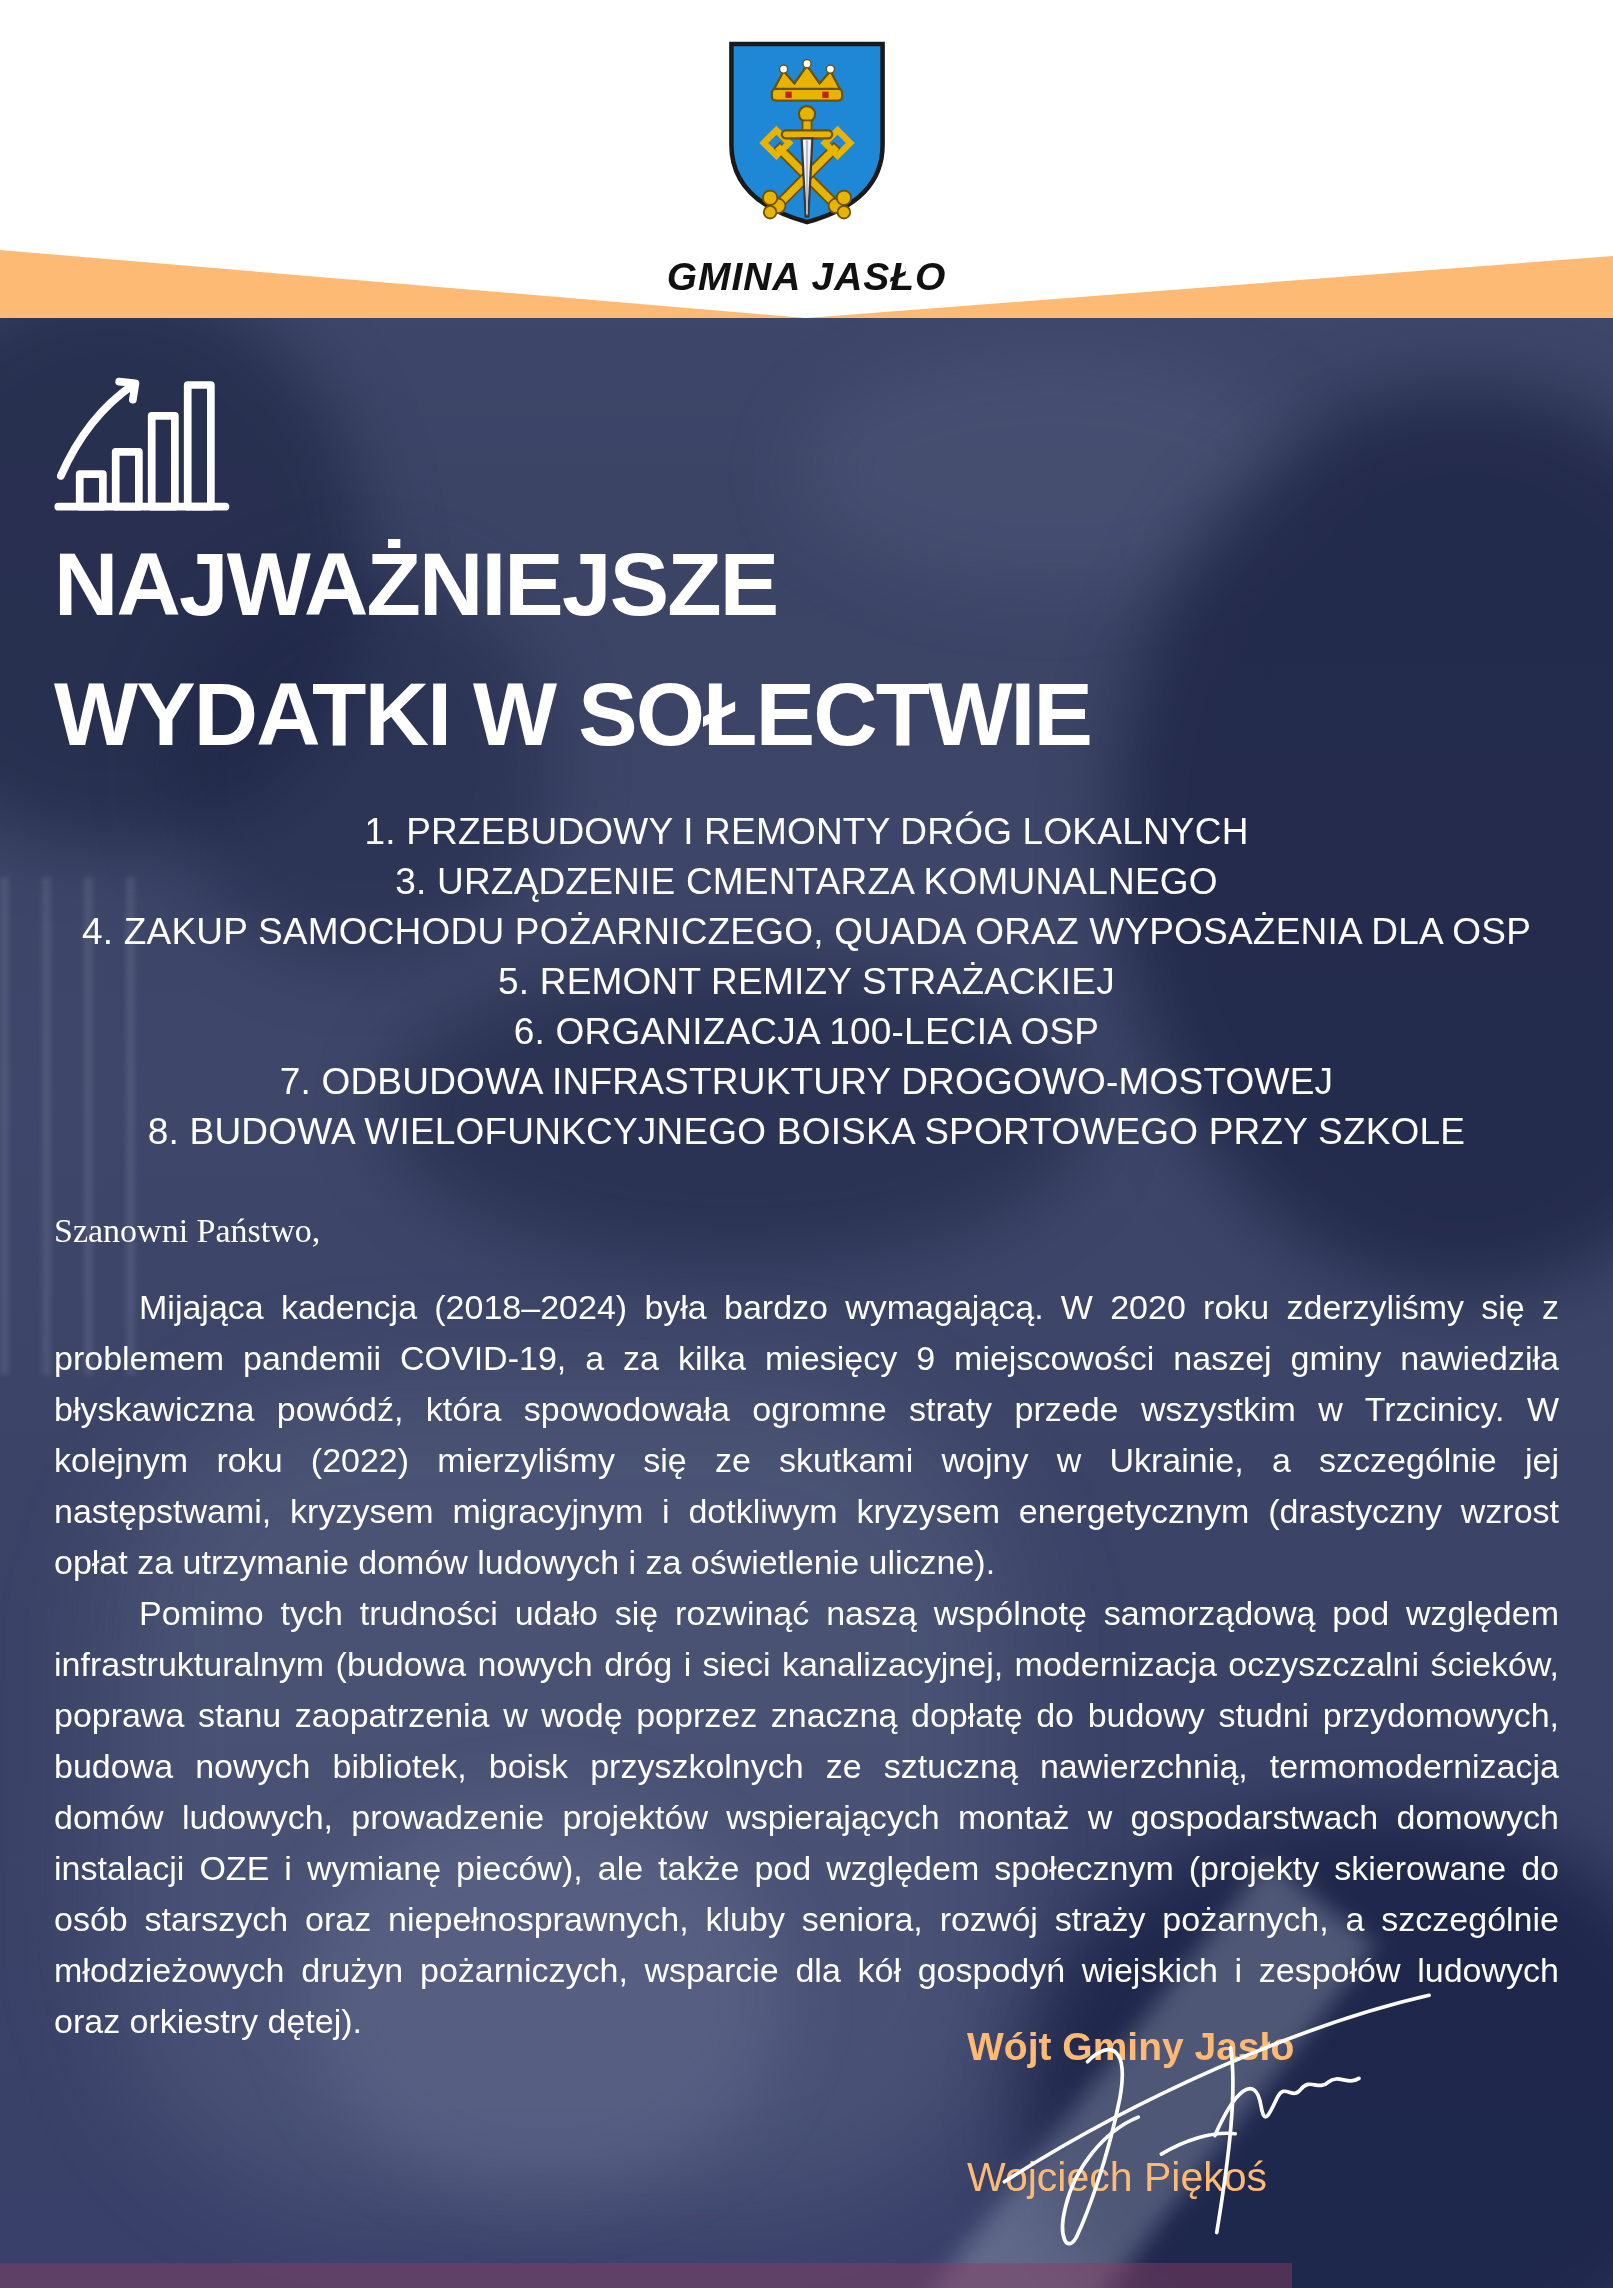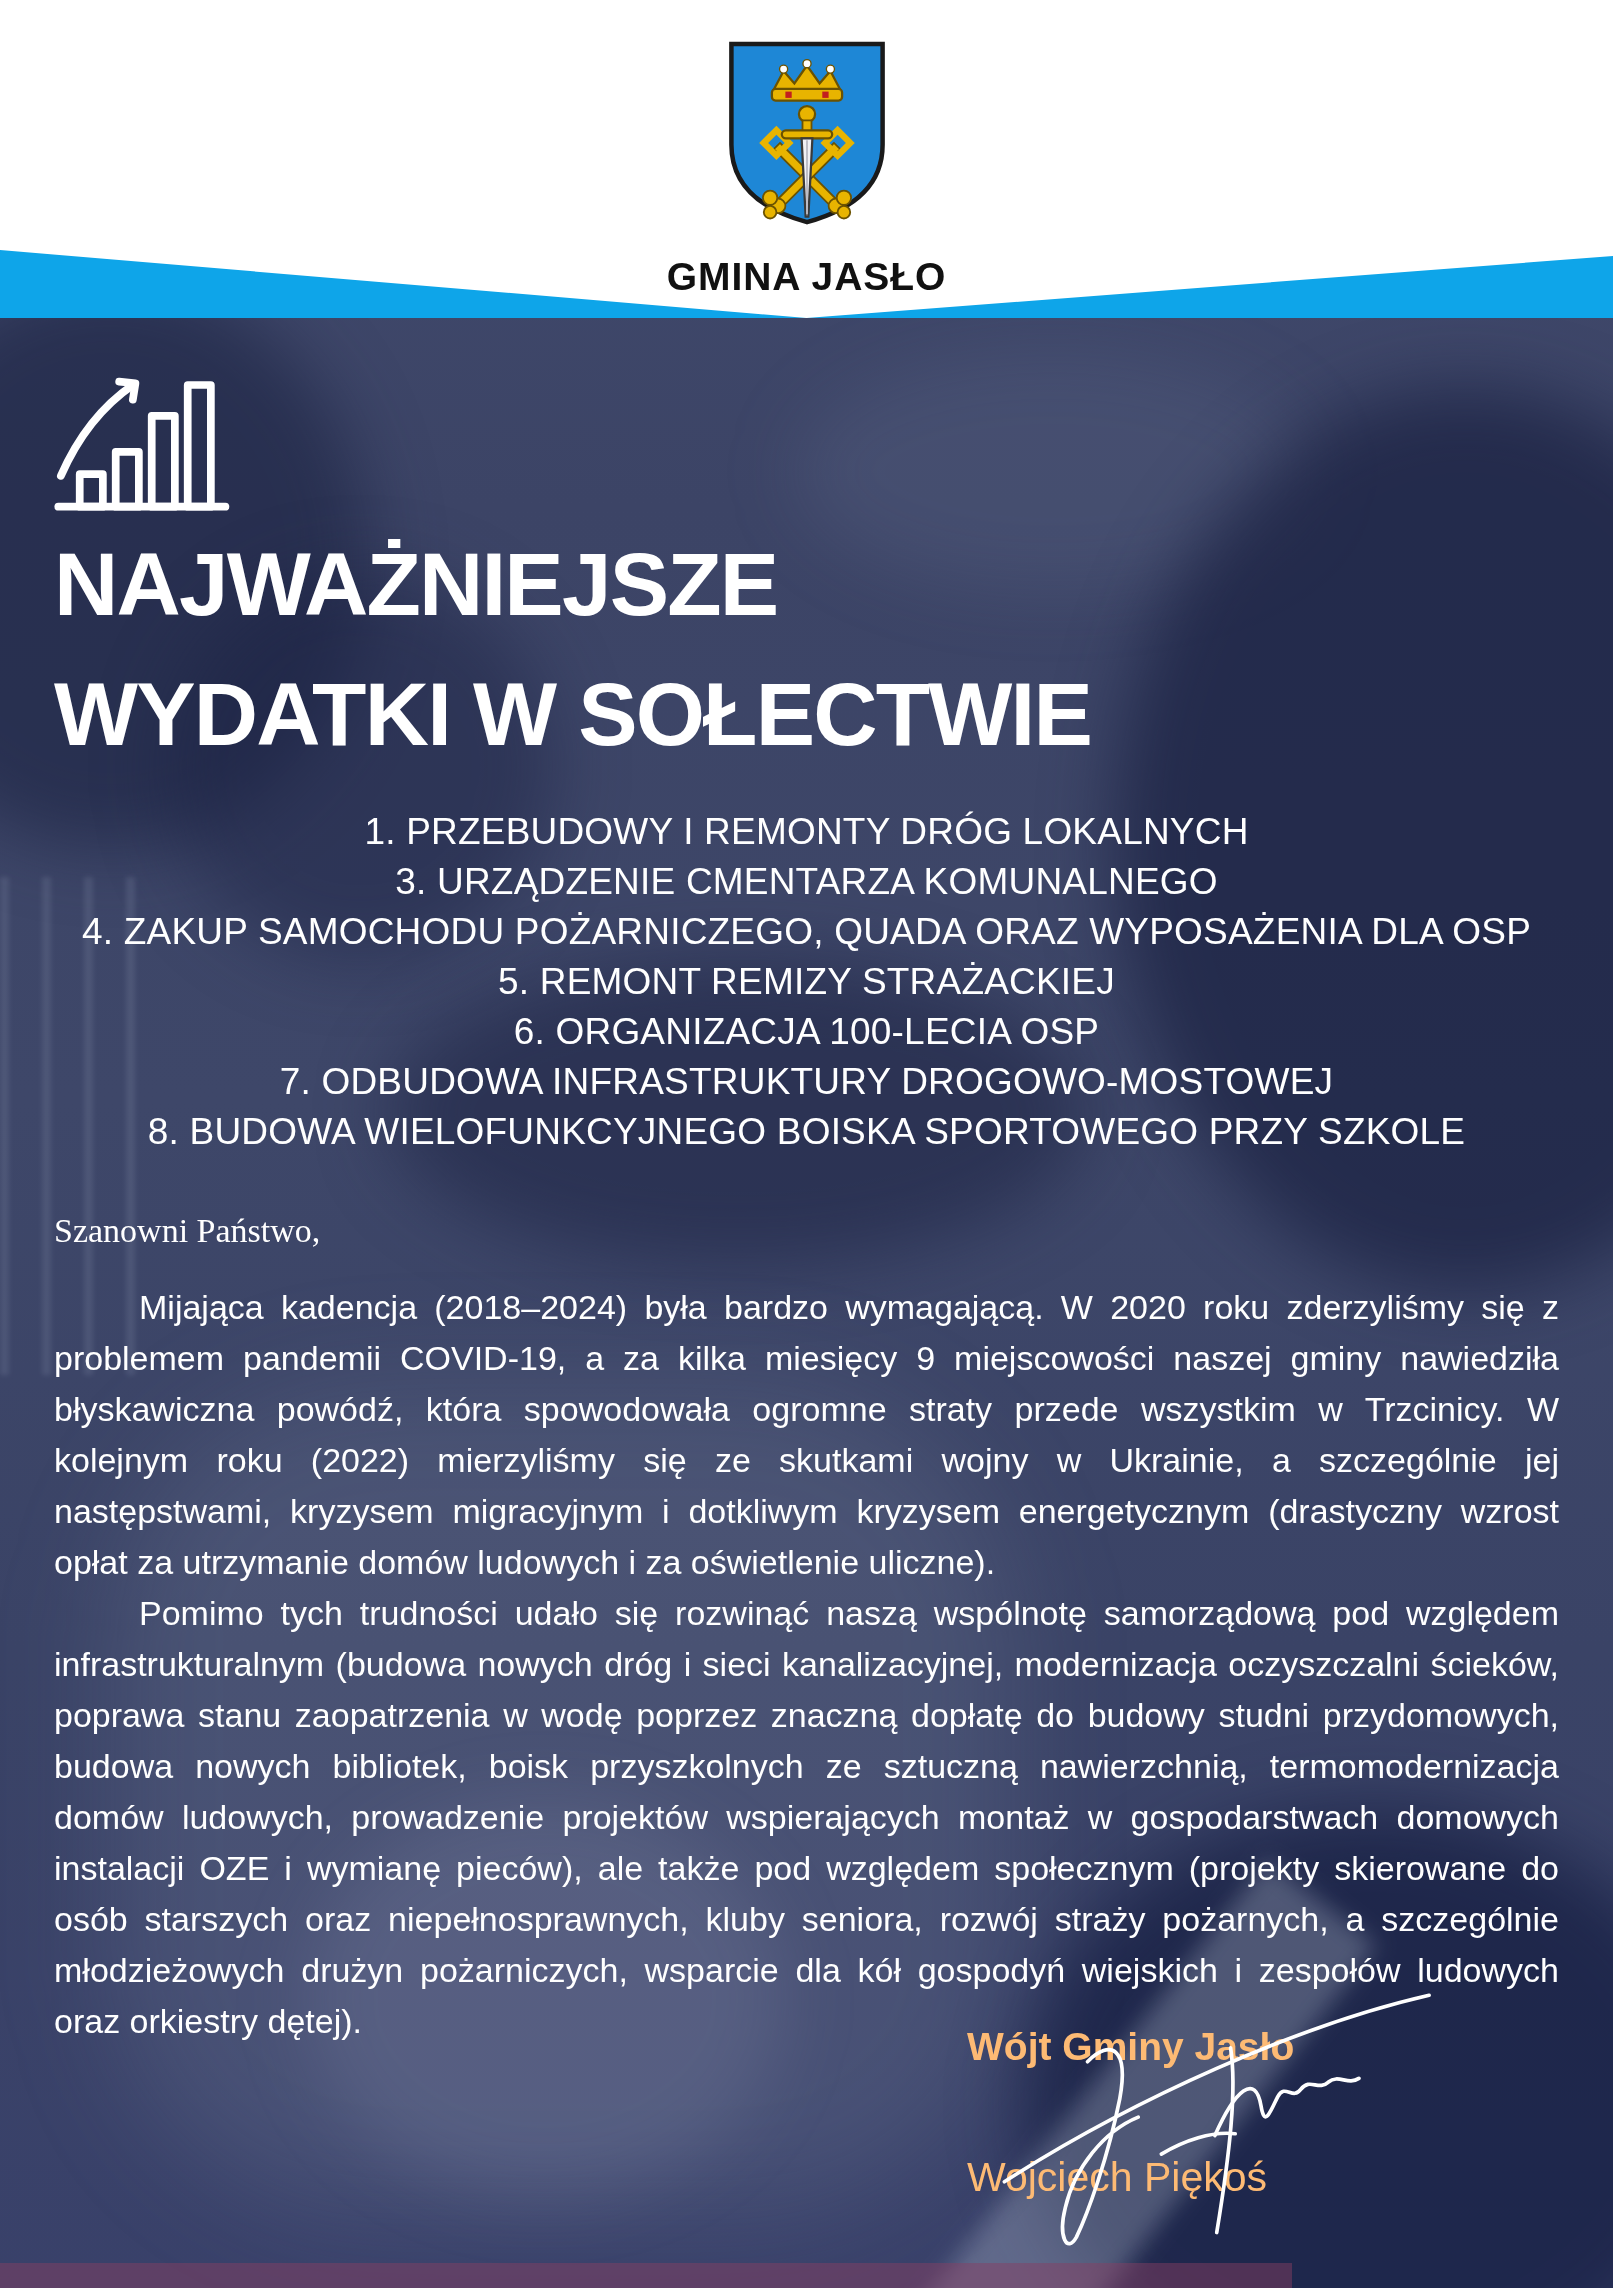--- a/index.html
+++ b/index.html
@@ -20,21 +20,21 @@
   .b-sky          { left:794px;  top:351px;  width:517px;  height:240px; background:rgba(120,130,160,.16); }
   .b-road         { left:111px;  top:1384px; width:904px;  height:831px; background:rgba(150,160,186,.17); filter:blur(55px); border-radius:30%; }
   .b-road2        { left:305px;  top:1800px; width:480px;  height:397px; background:rgba(168,177,200,.15); }
   .b-corner       { right:-111px; bottom:-111px; width:701px; height:591px; background:rgba(14,22,56,.6); }
   .rail { position:absolute; left:0; top:877px; width:157px; height:498px; opacity:.5; filter:blur(2.8px);
     background:repeating-linear-gradient(90deg, rgba(190,200,222,.25) 0 9.2px, rgba(0,0,0,0) 9.2px 42px); }
   .road-stripe { position:absolute; left:904px; bottom:-37px; width:138px; height:591px;
     background:rgba(190,198,216,.30); transform:rotate(38deg); transform-origin:bottom left; filter:blur(11px); }
   .bottom-band { position:absolute; left:0; bottom:0; height:26px; width:1292px; background:rgba(136,62,98,.48); }
   
-  .header { position:absolute; top:0; left:0; width:1613px; height:318px; z-index:3; background:#0ea5e9; }
+  .header { position:absolute; top:0; left:0; width:1613px; height:318px; z-index:3; background:#fdba74;font-style:italic; }
   .header-white { position:absolute; inset:0; background:#ffffff;
     clip-path:polygon(0 0, 100% 0, 100% 256px, 50% 318px, 0 250px); }
   .crest { position:absolute; left:726px; top:35px; width:162px; height:196px; }
   .org-name { position:absolute; top:255px; left:0; width:100%; text-align:center;
     font-size:39px; font-weight:700; letter-spacing:0.9px; color:#111; }
   
   .content { position:absolute; z-index:2; left:0; top:318px; width:1613px; padding:44px 54px 0 54px; color:#fff; }
   .title-row { display:flex; align-items:flex-start; gap:24px;flex-direction:column; }
   .chart-icon { width:180px; height:148px; flex:0 0 auto; margin-top:5.5px; }
   .title { font-size:89px; font-weight:800; letter-spacing:-1.8px; line-height:1.0; color:#fff; }

